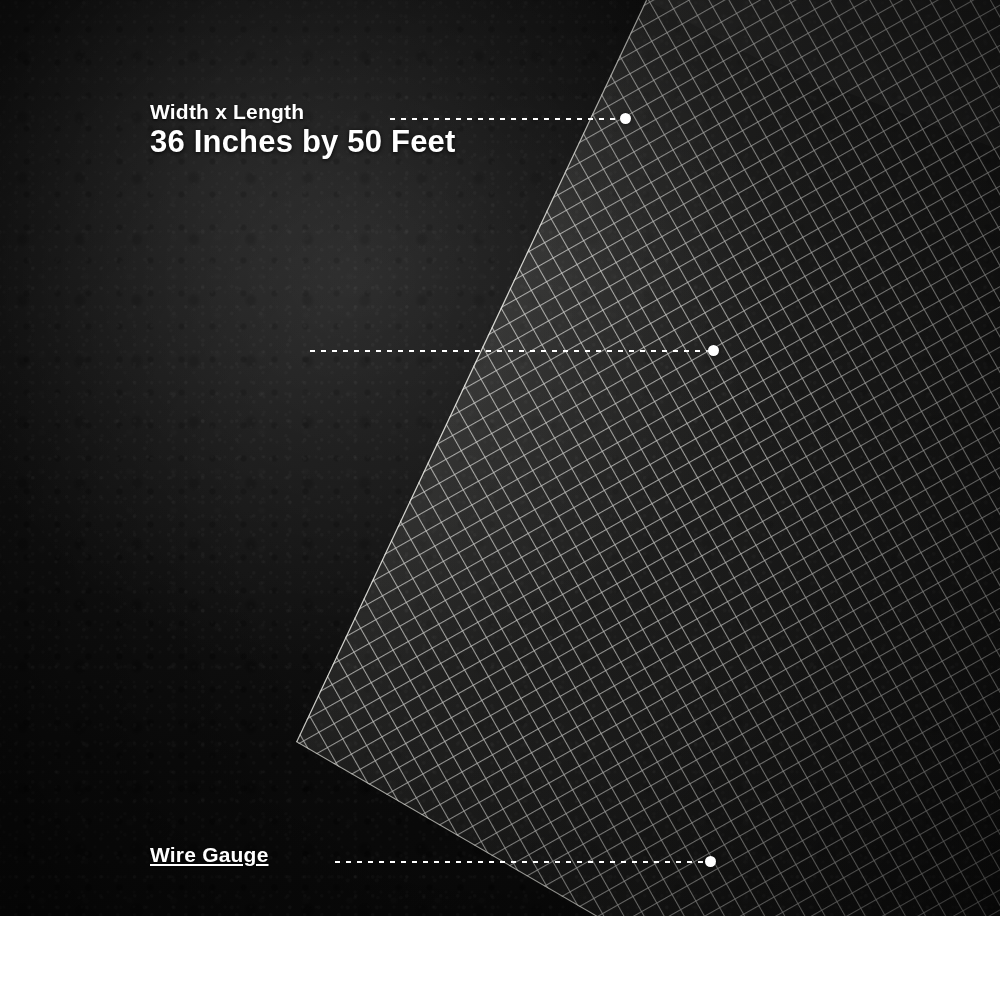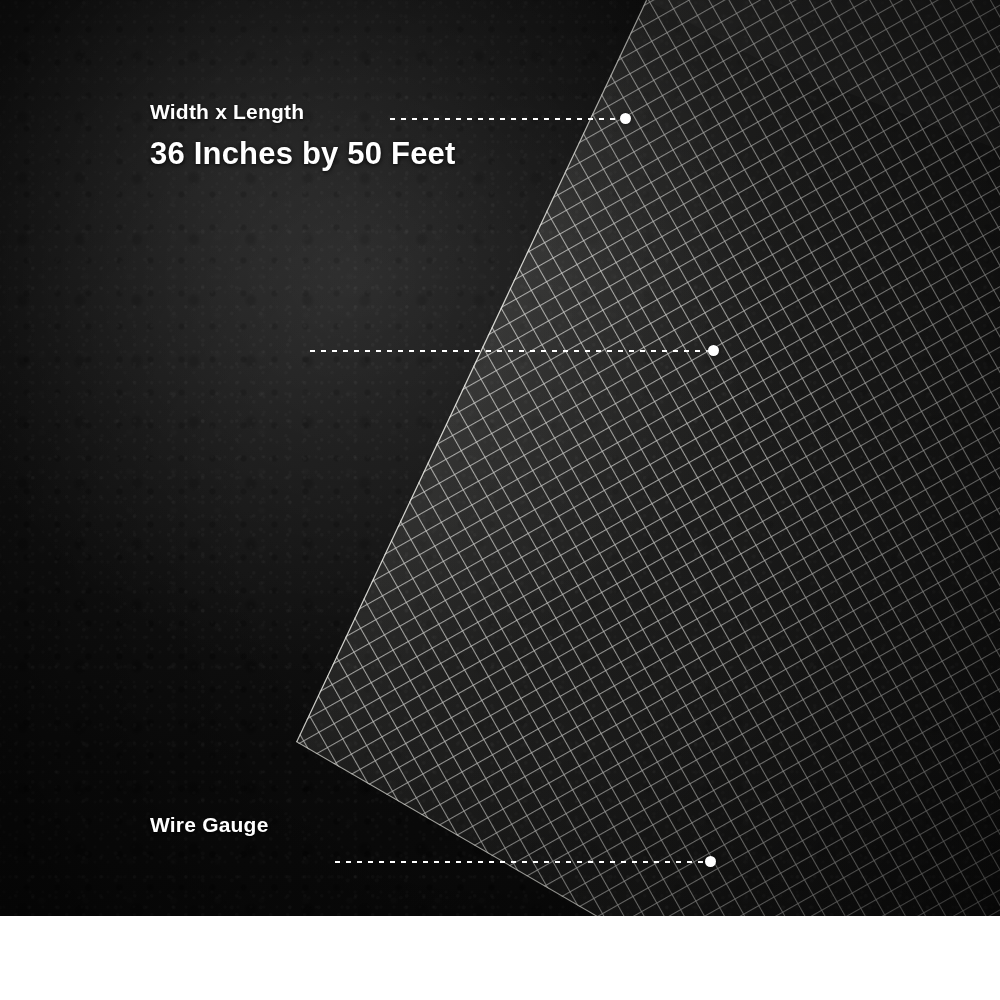--- a/index.html
+++ b/index.html
@@ -80,21 +80,21 @@
     align-items: center;
     white-space: nowrap;
   }
   .callout .title {
     font-size: 21px;
     font-weight: bold;
     letter-spacing: 0.2px;
     text-shadow: 0 1px 3px rgba(0,0,0,0.85);
   }
   .callout .value {
-    margin-top: 12px;
+    margin-top: 0;
     font-size: 31px;
     font-weight: bold;
     letter-spacing: 0.2px;
     text-shadow: 0 1px 4px rgba(0,0,0,0.9);
     white-space: nowrap;
   }
   .leader {
     position: absolute;
     height: 2px;
     background-image: linear-gradient(to right, #ffffff 0 5px, rgba(255,255,255,0) 5px 11px);
@@ -175,21 +175,21 @@
       <div class="value">36 Inches by 50 Feet</div>
     </div>
     <div class="leader" style="left:390px; top:118px; width:232px;"></div>
     <div class="dot" style="left:620px; top:113px;"></div>
 
     <div class="callout" style="left:150px; top:332px;">
     </div>
     <div class="leader" style="left:310px; top:350px; width:400px;"></div>
     <div class="dot" style="left:708px; top:345px;"></div>
 
-    <div class="callout" style="left:150px; top:813px;">
+    <div class="callout" style="left:150px; top:843px;text-decoration:underline;">
       <div class="title-row">
         <span class="title">Wire Gauge</span>
       </div>
     </div>
     <div class="leader" style="left:335px; top:861px; width:372px;"></div>
     <div class="dot" style="left:705px; top:856px;"></div>
 
   </div>
 </div>
 

